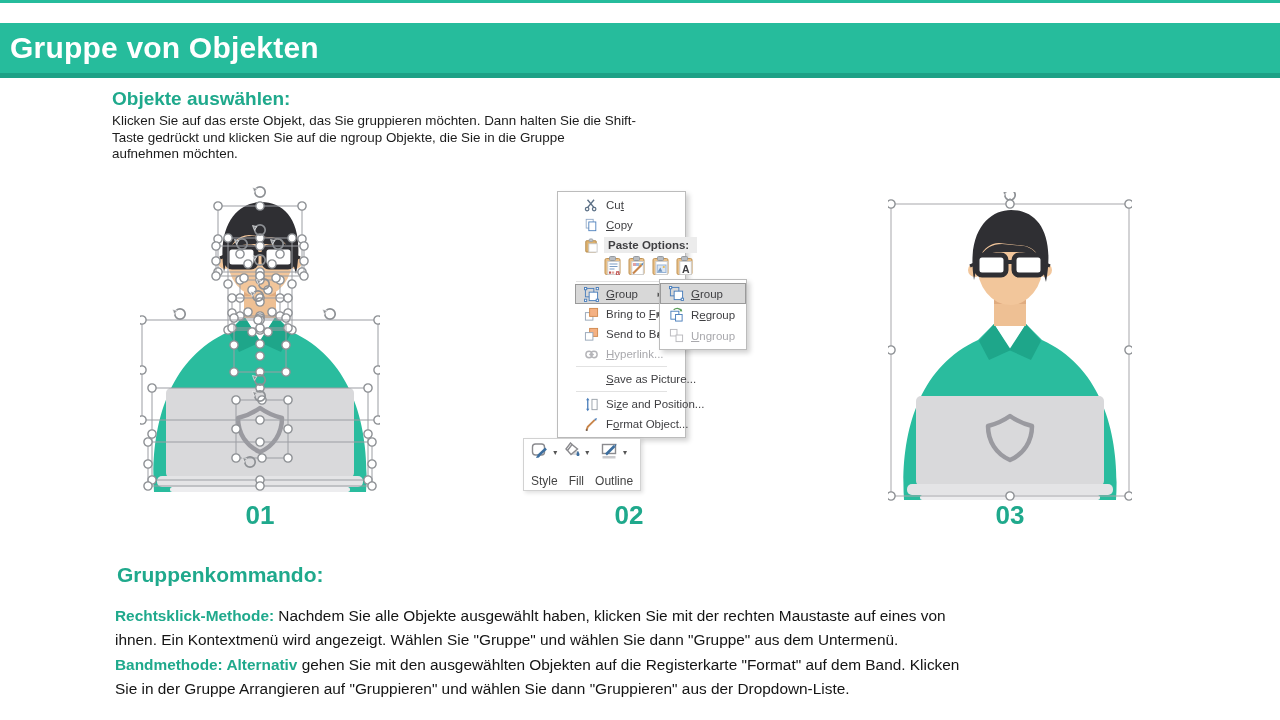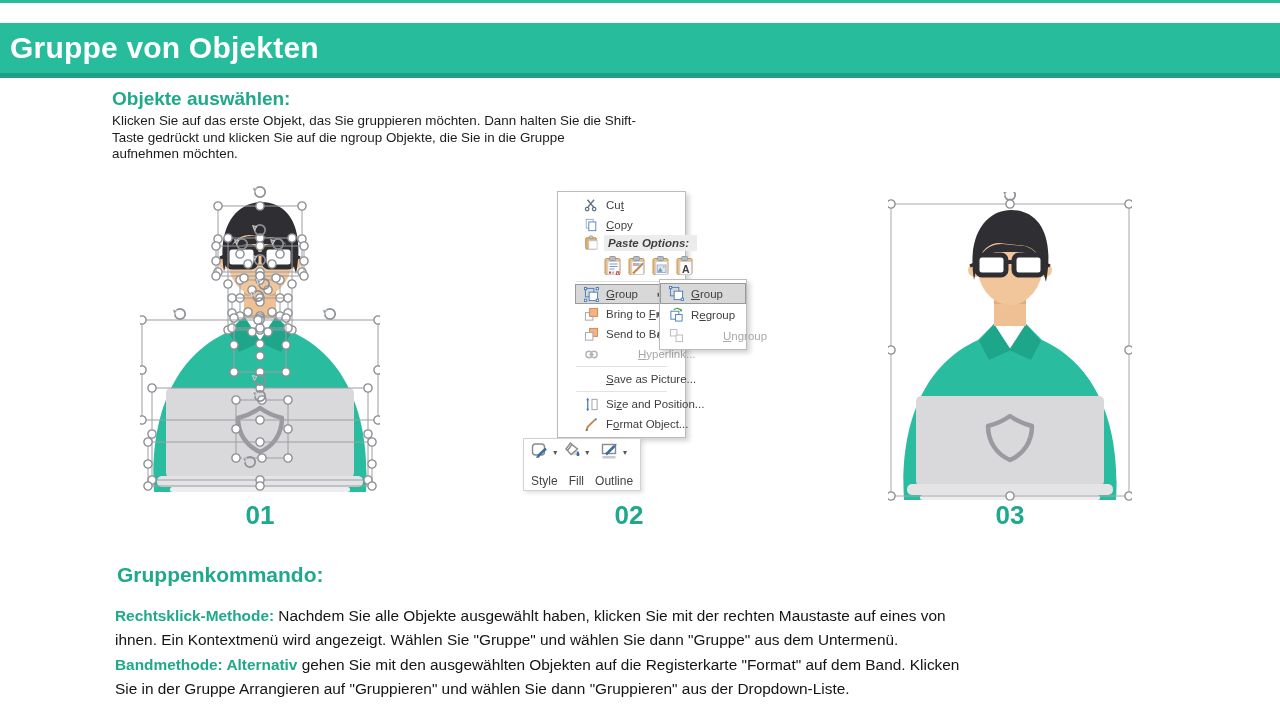--- a/index.html
+++ b/index.html
@@ -29,23 +29,23 @@
   
   .menu{left:529px;top:191px;width:129px;background:#fff;border:1px solid #bcbcbc;
         box-shadow:3px 3px 5px rgba(0,0,0,.18);padding:3px 17px;box-sizing:border-box;
         font-size:11.5px;color:#3f3f42;margin-left:28px;}
   .mi{display:flex;align-items:center;height:20px;padding:0 4px 0 6px;position:relative;}
   .mi .ic{width:20px;min-width:20px;height:16px;display:flex;align-items:center;justify-content:center;}
   .mi .lbl{margin-left:5px;white-space:nowrap;}
   .mi .lbl u{text-decoration:underline;}
   .mi .arrow{position:absolute;right:6px;color:#555;font-size:9px;}
   .mi.hl{background:#d8d8d8;box-shadow:inset 0 0 0 1px #9a9a9a;}
-  .mi.disabled{color:#a9a9ad;gap:32px;}
+  .mi.disabled{color:#a9a9ad;}
   .sep{height:1px;background:#e2e2e2;margin:2px 1px;}
-  .po-row{display:flex;align-items:flex-start;height:18px;padding:0 4px 0 6px;font-style:italic;}
+  .po-row{display:flex;align-items:flex-end;height:18px;padding:0 4px 0 6px;}
   .po-row .ic{width:20px;min-width:20px;display:flex;justify-content:center;}
   .po-label{margin-left:3px;background:#ececec;font-weight:700;padding:2px 8px 2px 4px;white-space:nowrap;flex:1;}
   .pi-row{display:flex;align-items:center;height:26px;padding-left:29px;gap:4px;}
   .pi{width:21px;height:22px;display:flex;align-items:center;justify-content:center;}
 
   
   .submenu{left:659px;top:279px;width:88px;background:#fff;border:1px solid #bcbcbc;
            box-shadow:3px 3px 5px rgba(0,0,0,.18);padding:3px 0;box-sizing:border-box;
            font-size:11.5px;color:#3f3f42;}
   .submenu .mi{height:21px;}

